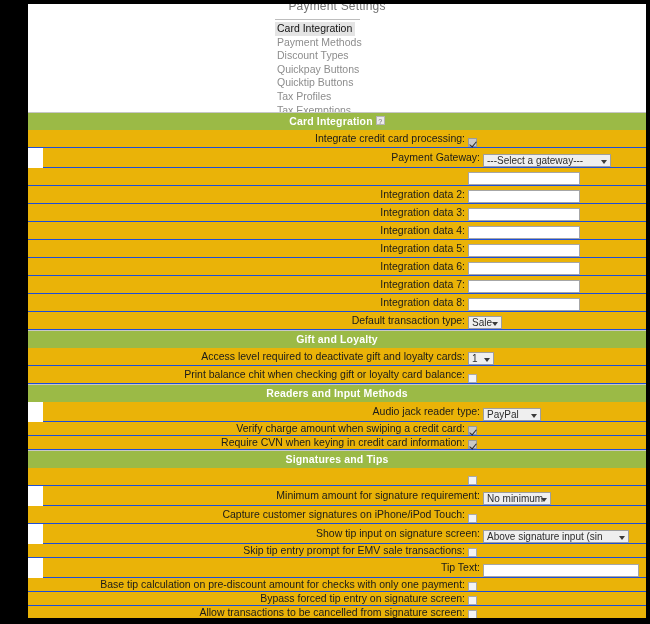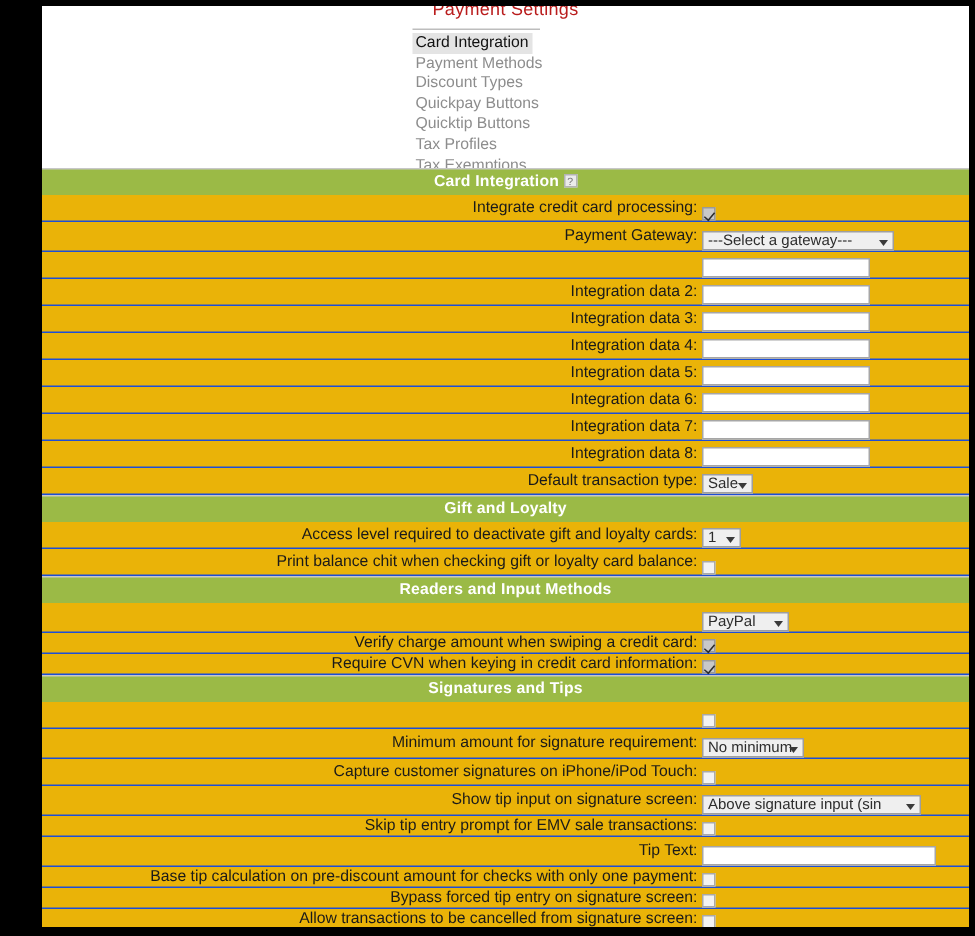--- a/index.html
+++ b/index.html
@@ -42,21 +42,21 @@
     height: 107px;
     background: #ffffff;
   }
   #page-title {
     position: absolute;
     left: 0;
     top: -5px;
     width: 618px;
     text-align: center;
     font-size: 12px;
-    color: #b91c1c;
+    color: #737373;
     letter-spacing: .2px;
     white-space: nowrap;
   }
   #nav-rule {
     position: absolute;
     left: 247px;
     top: 15px;
     width: 85px;
     height: 1px;
     background: #bdbdbd;
@@ -120,21 +120,21 @@
   .row {
     position: relative;
     height: 13px;
     background: #eab308;
     border-bottom: 1px solid #1d4ed8;
     font-size: 10.5px;
     color: #1a1a1a;
     white-space: nowrap;
   }
   .row.tall { height: 17px; }
-  .row.tall2 { height: 19px; }
+  .row.tall2 { height: 19px; margin-left: 15px; }
   
   .lbl {
     position: absolute;
     left: 0;
     top: 0;
     width: 437px;
     text-align: right;
     white-space: nowrap;
   }
   .row.tall .lbl { line-height: 17px; }
@@ -339,20 +339,21 @@
         <span class="ctl">
           <span class="cb"></span>
         </span>
       </div>
 
       <div class="section-head">
         <span>Readers and Input Methods</span>
       </div>
 
       <div class="row tall2">
+        <span class="lbl">Audio jack reader type:</span>
         <span class="ctl">
           <span class="sel w58">PayPal</span>
         </span>
       </div>
 
       <div class="row">
         <span class="lbl" style="line-height:13px">Verify charge amount when swiping a credit card:</span>
         <span class="ctl">
           <span class="cb checked"></span>
         </span>

